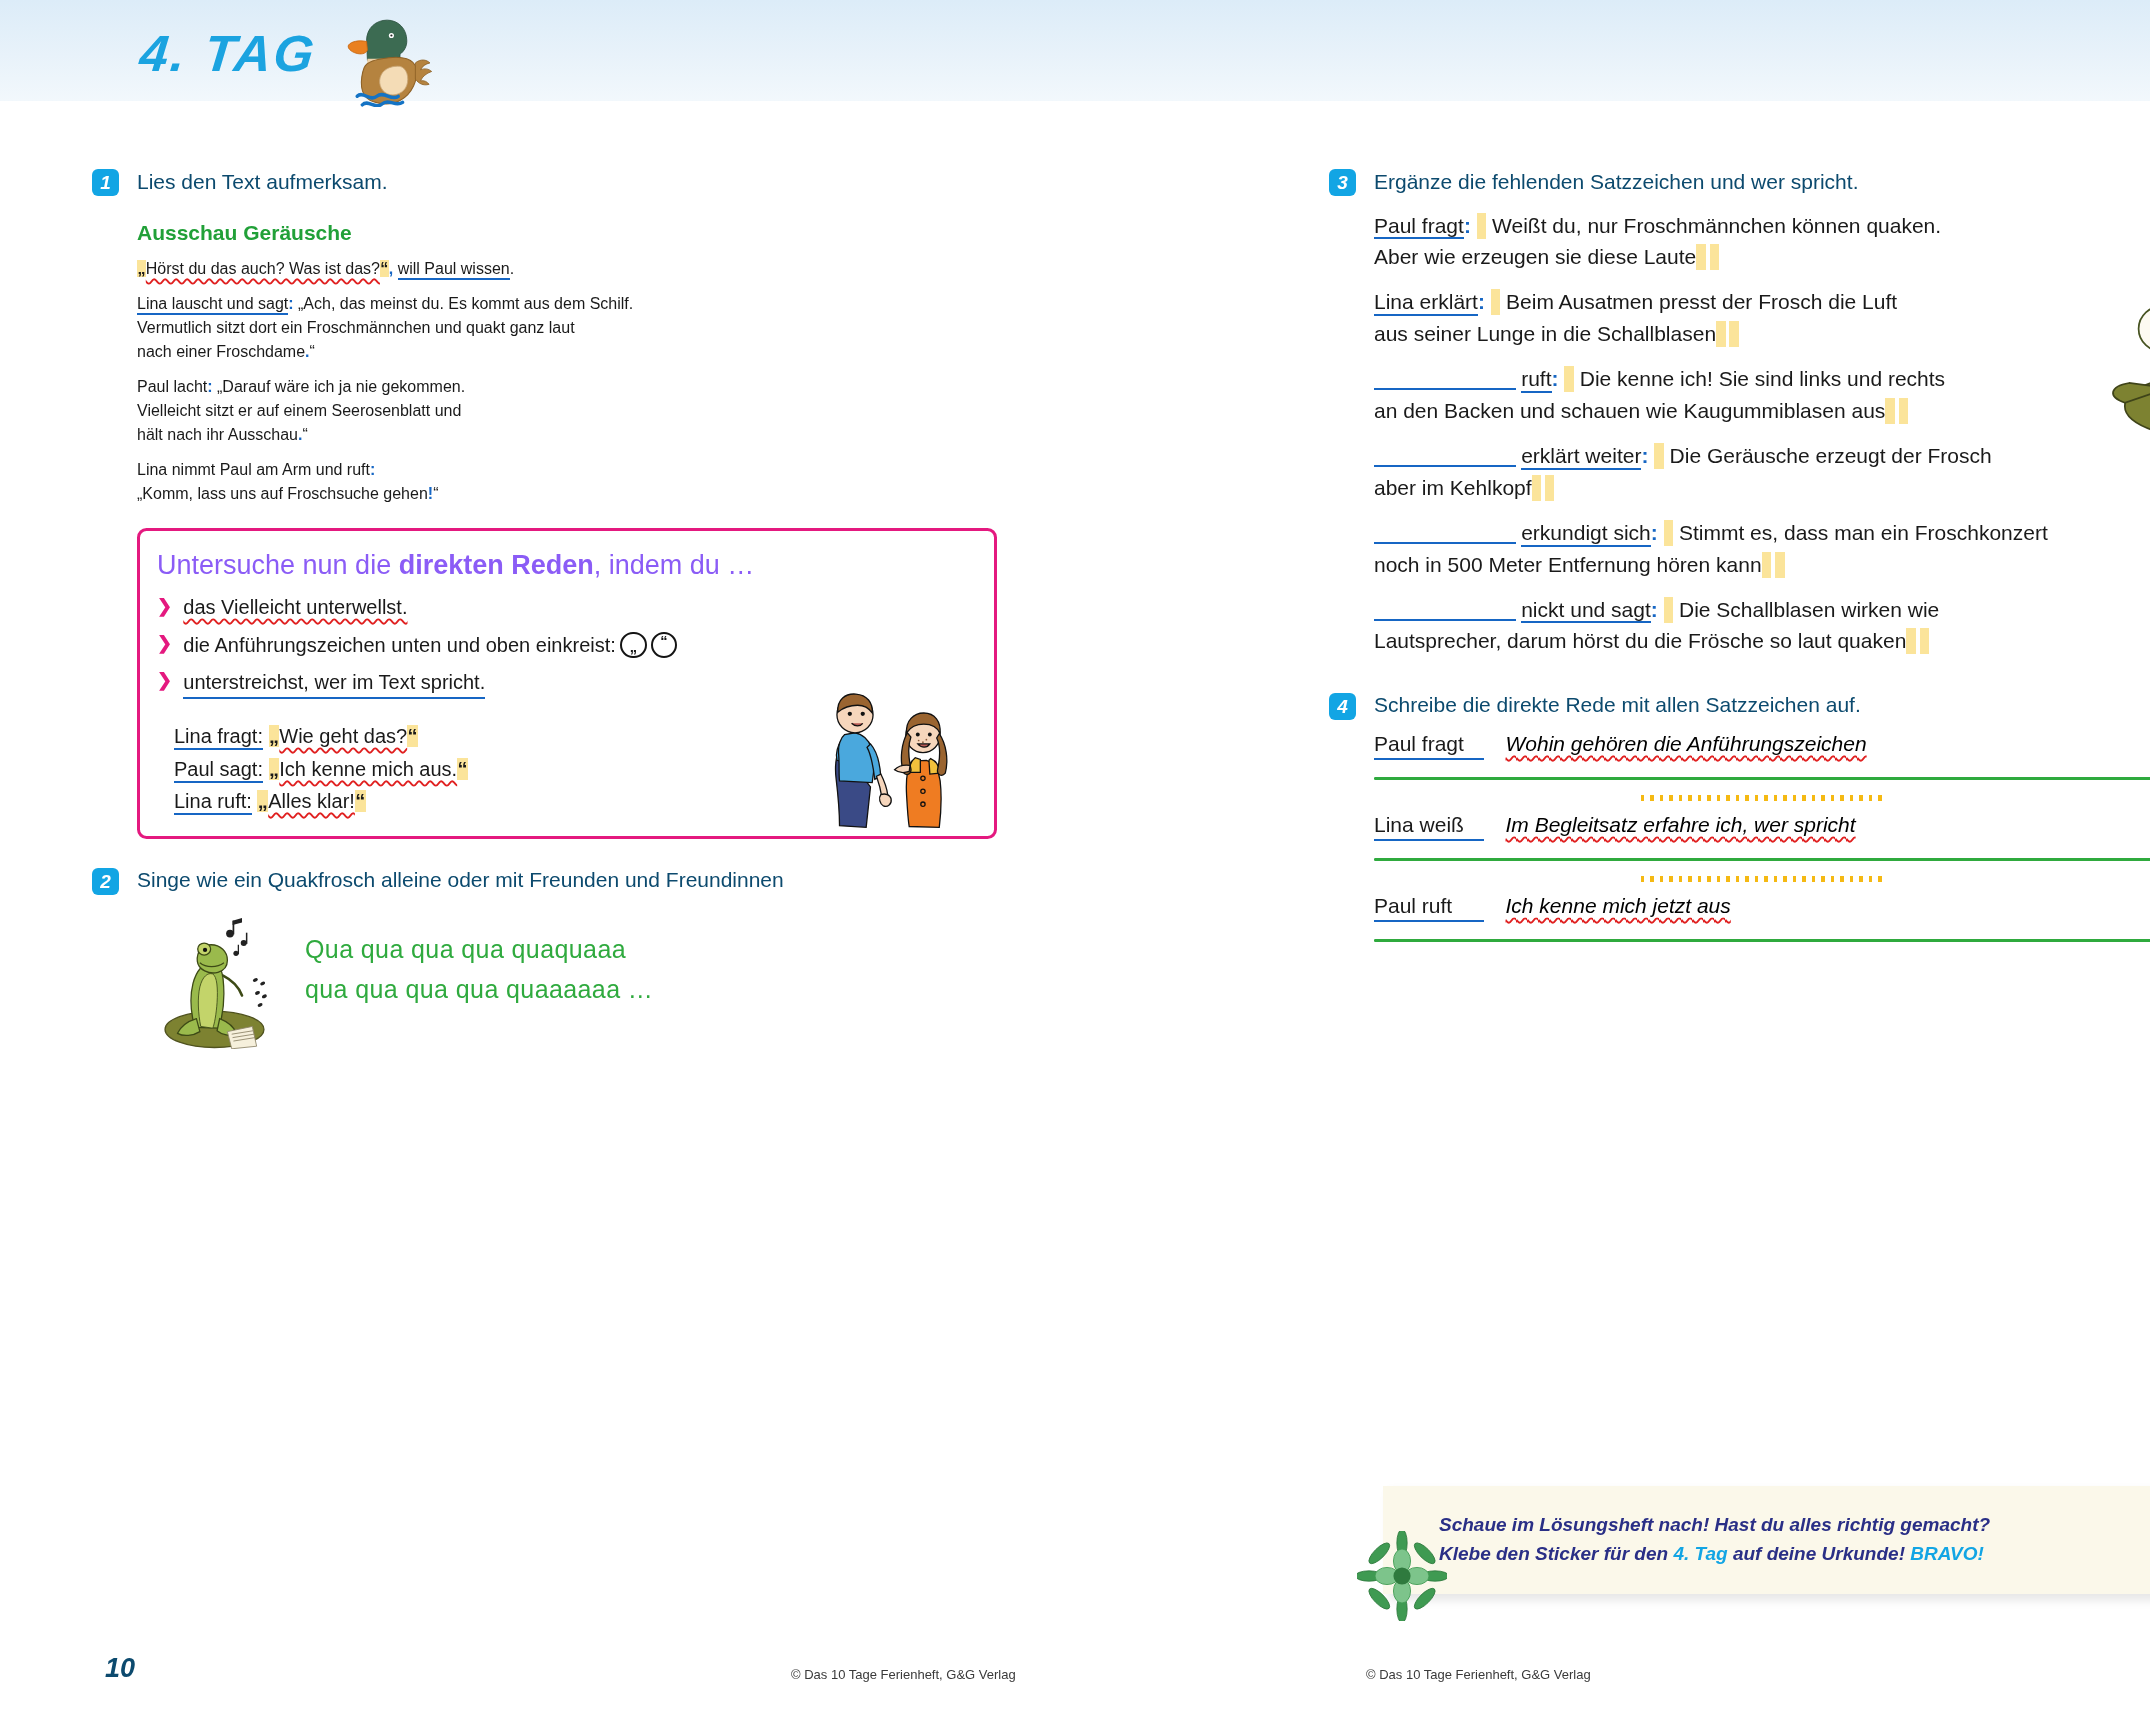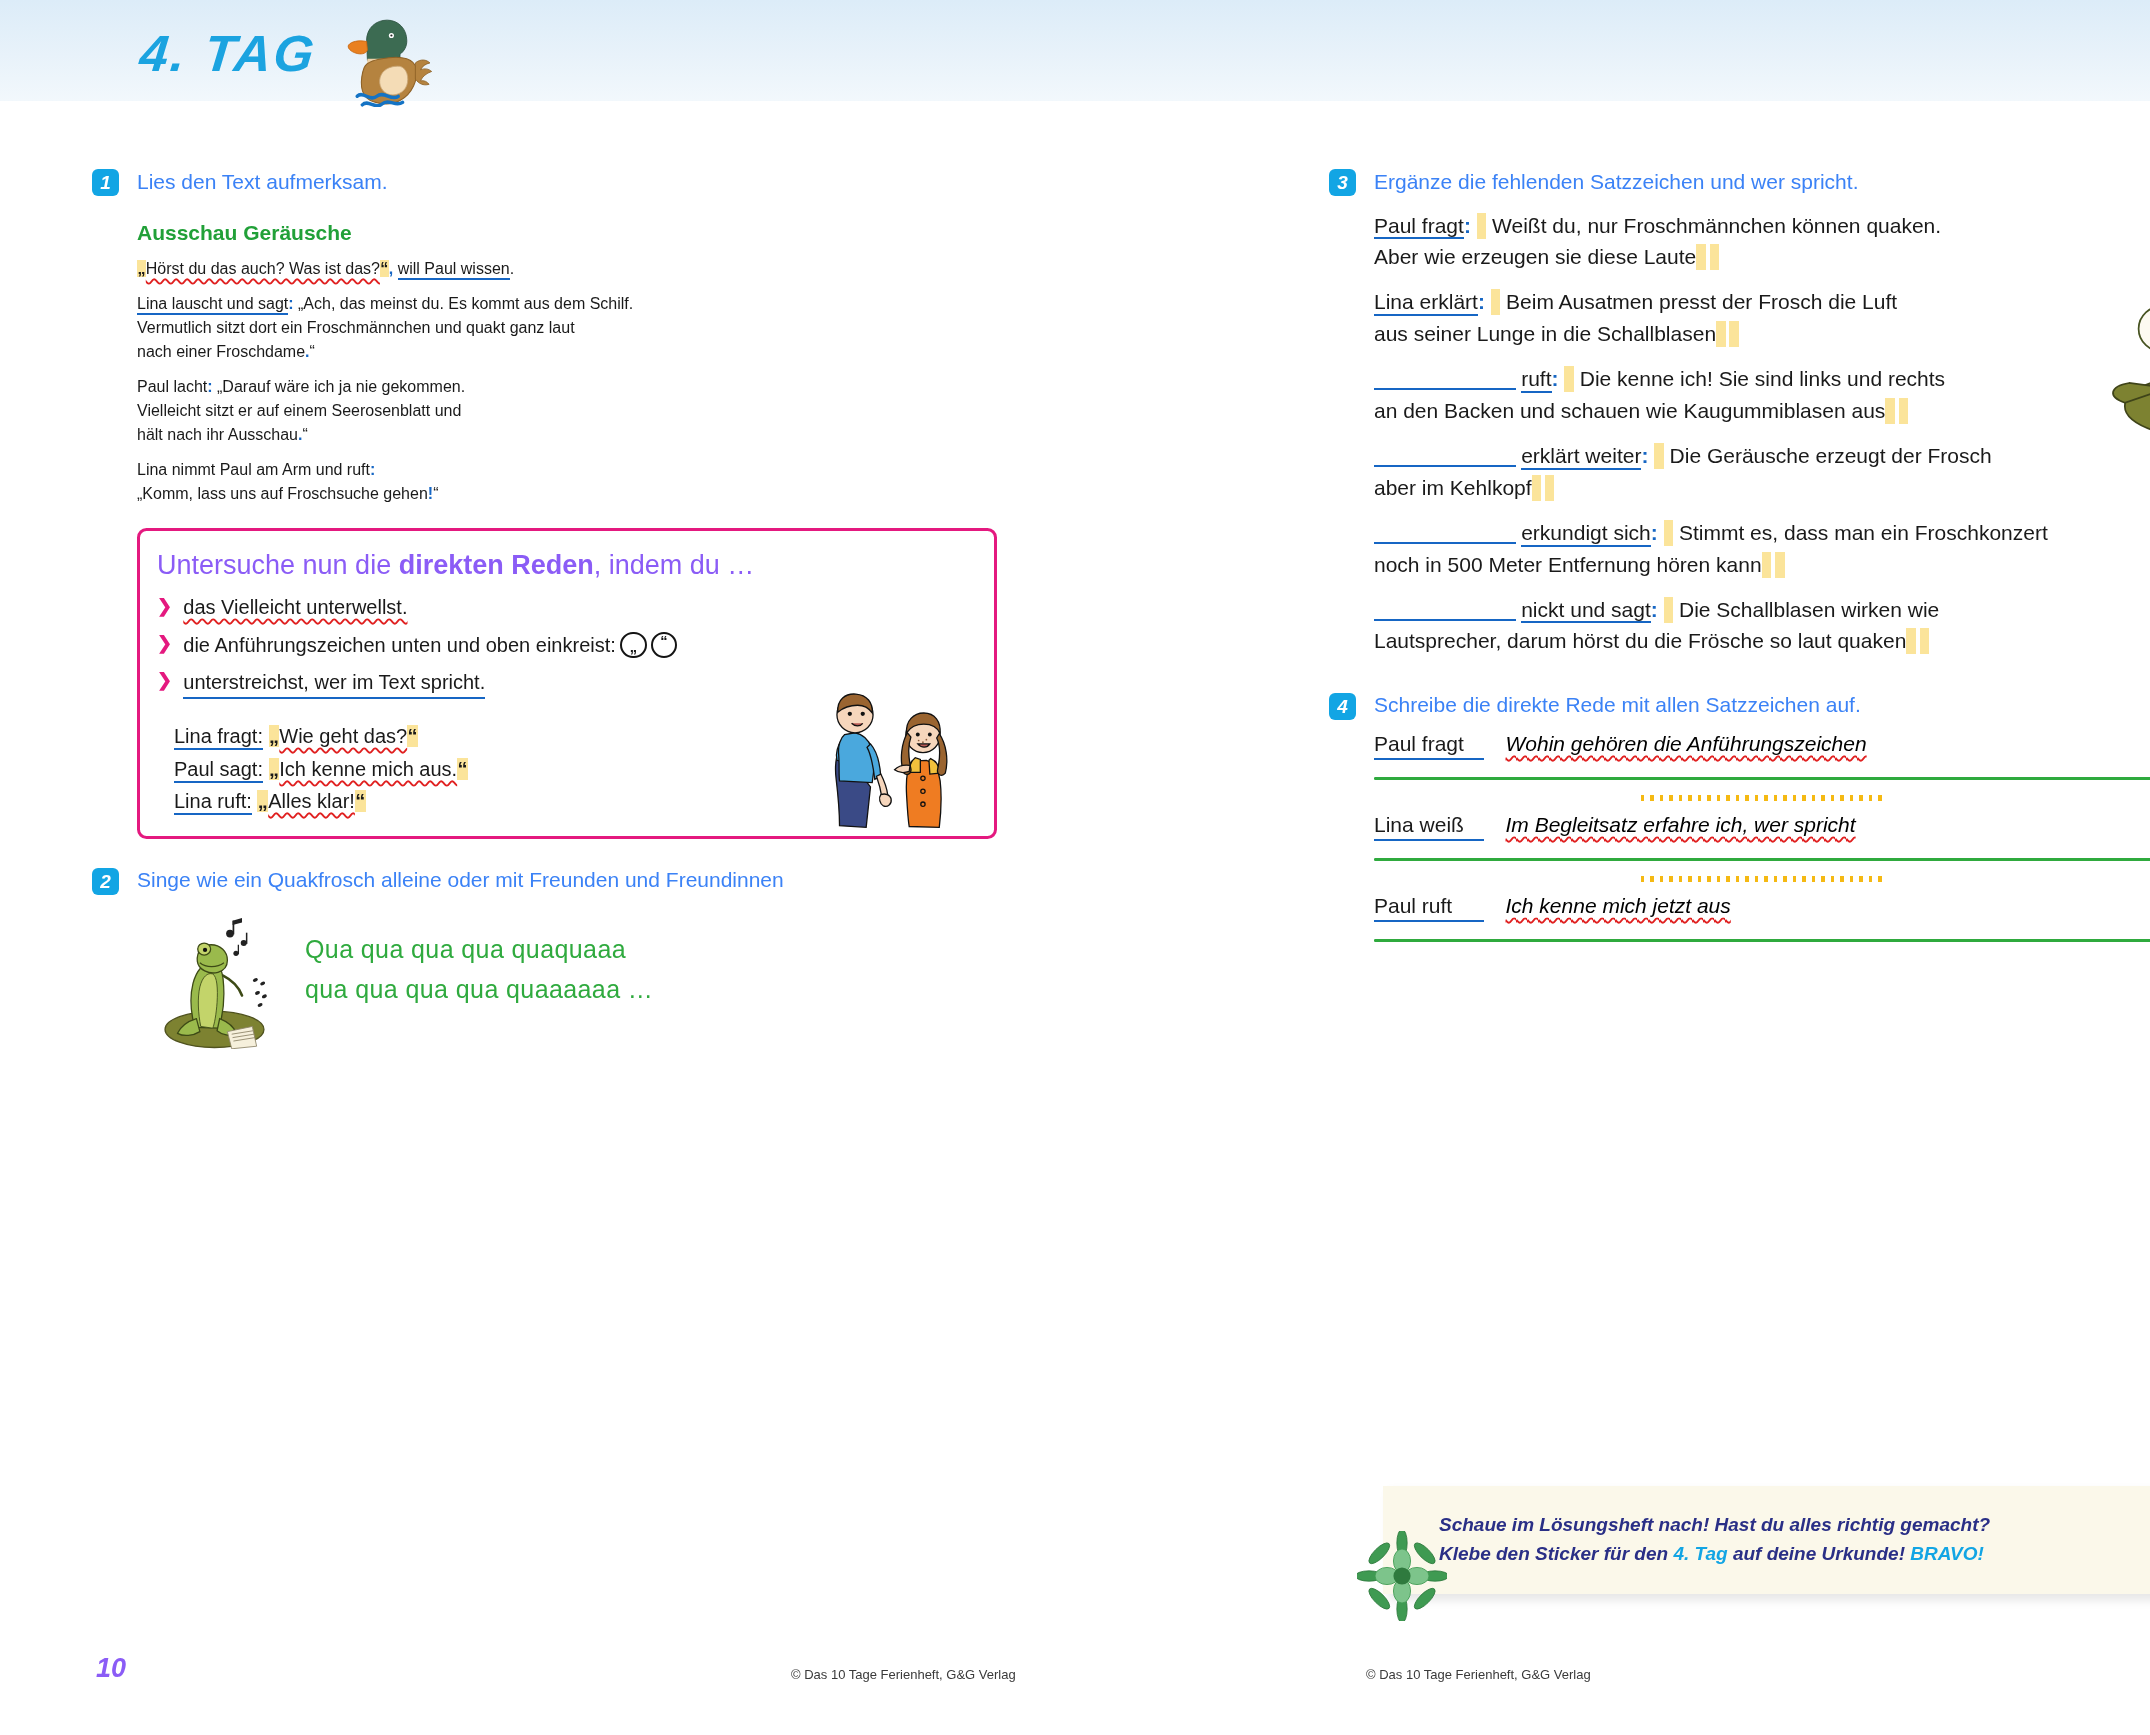--- a/index.html
+++ b/index.html
@@ -33,21 +33,21 @@
   .badge{
     position:absolute;left:0;top:1.3px;
     width:27px;height:27px;border-radius:6px;
     background:#12a5e4;color:#ffffff;
     font-size:19px;font-weight:bold;font-style:italic;
     display:flex;align-items:center;justify-content:center;
     line-height:1;
   }
   .task-text{
     margin-left:45px;
-    font-size:21px;line-height:1.32;color:#3b82f6;
+    font-size:21px;line-height:1.32;color:#0c4a6e;
     font-family:"Liberation Sans", sans-serif;
   }
   .story{margin-left:45px;}
   .story-title{
     color:#21a038;font-weight:bold;font-size:21px;
     margin-top:25px;margin-bottom:4.3px;
   }
   .para{
     font-size:16px;line-height:1.48;color:#1a1a1a;
     margin-top:12px;
@@ -148,21 +148,21 @@
     box-shadow:6px 6px 9.5px rgba(0,0,0,0.10);
   }
   .notice-txt{
     position:absolute;left:1439px;top:1510px;width:860px;
     color:#2a2f86;font-size:19px;line-height:1.55;font-style:italic;font-weight:bold;
     font-family:"Liberation Sans", sans-serif;
   }
   .cyan{color:#12a5e4;}
   .flower-green{position:absolute;left:1357px;top:1531px;width:90px;height:90px;}
   
-  .pg-left{position:absolute;left:96px;top:1653px;font-size:27px;font-weight:bold;font-style:italic;color:#8b5cf6;}
+  .pg-left{position:absolute;left:105px;top:1653px;font-size:27px;font-weight:bold;font-style:italic;color:#0c4a6e;}
   .copy-left{position:absolute;left:791px;top:1667px;font-size:13px;color:#3a3a3a;}
   .copy-right{position:absolute;left:1366px;top:1667px;font-size:13px;color:#3a3a3a;}
 </style>
 </head>
 <body>
 
 <div class="header-band"></div>
 
 <div class="day-title">4. TAG</div>
 

